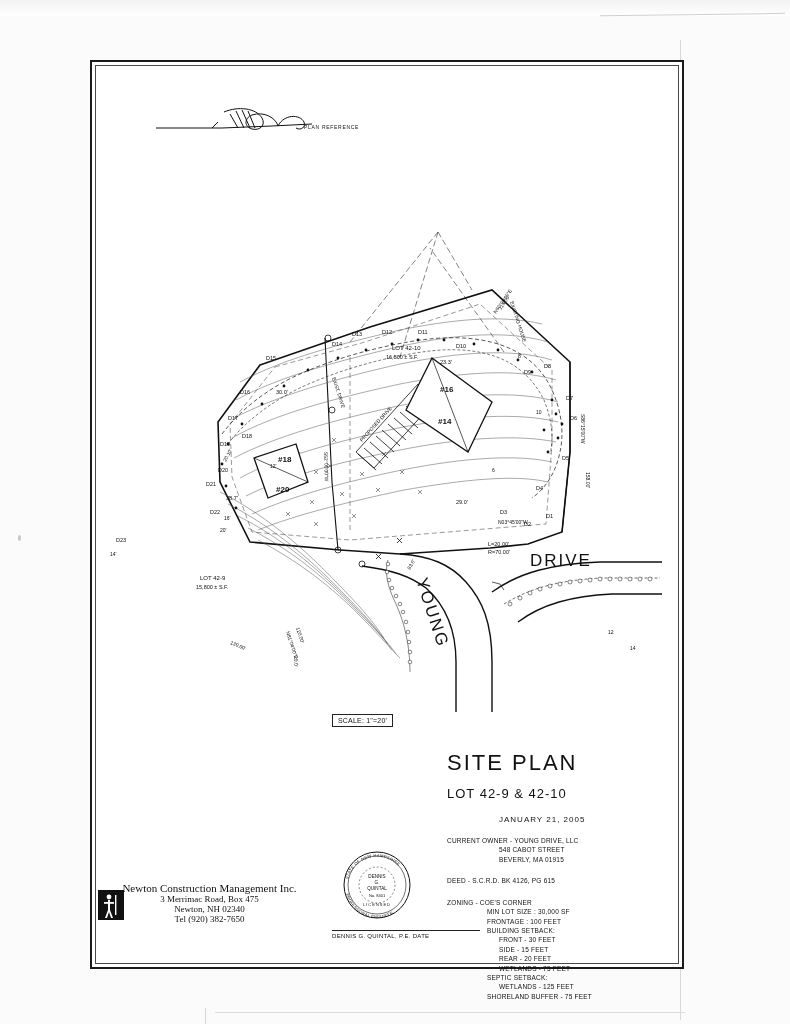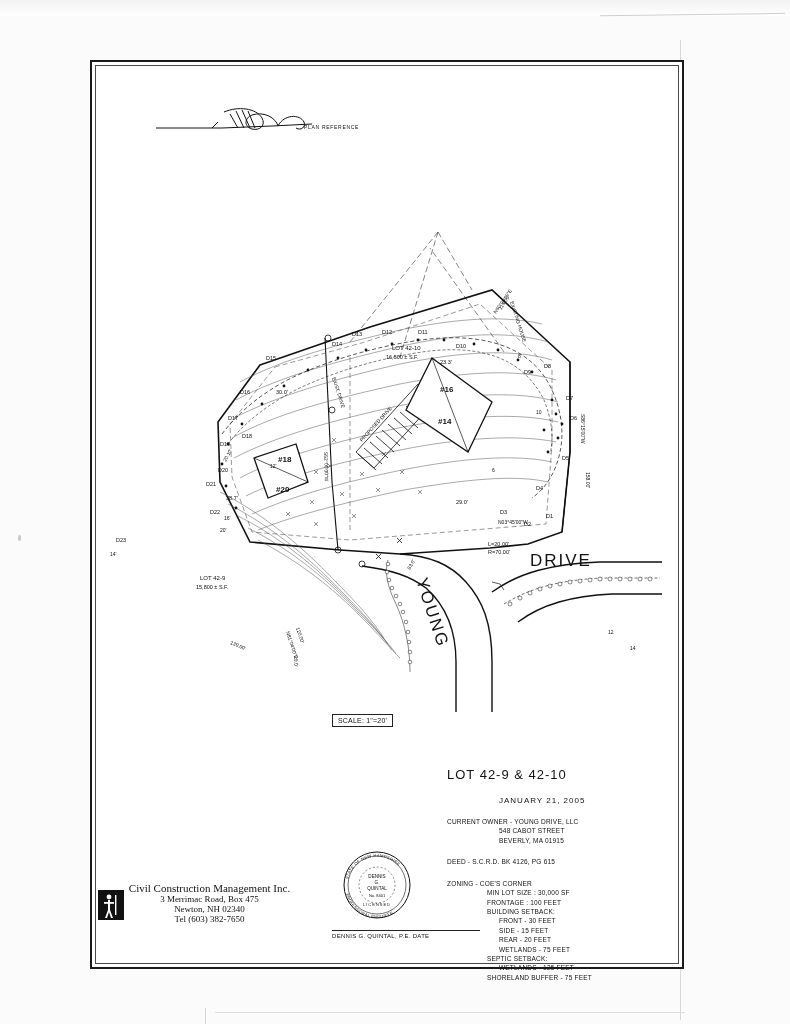--- a/index.html
+++ b/index.html
@@ -101,21 +101,21 @@
     width: 225px;
   }
   #title-main {
     font-size: 22px;
     letter-spacing: 2px;
     font-family: "Liberation Sans", sans-serif;
   }
   #title-sub {
     font-size: 13px;
     letter-spacing: 1px;
-    margin-top: 17px;
+    margin-top: 10px;
   }
   #title-date {
     font-size: 8px;
     letter-spacing: 1px;
     margin-top: 14px;
     padding-left: 52px;
   }
   .blk {
     margin-top: 12px;
     font-size: 6.5px;
@@ -472,20 +472,21 @@
         <text x="436" y="262" font-size="5">10</text>
         <text x="392" y="320" font-size="5">6</text>
         <text x="508" y="482" font-size="5">12</text>
         <text x="530" y="498" font-size="5">14</text>
       </svg>
     </div>
 
     <div id="scale-box">SCALE: 1"=20'</div>
 
     <div id="title-block">
+      <div id="title-main">SITE PLAN</div>
       <div id="title-sub">LOT 42-9 &amp; 42-10</div>
       <div id="title-date">JANUARY 21, 2005</div>
 
       <div class="blk">
         <div>CURRENT OWNER - YOUNG DRIVE, LLC</div>
         <div class="ind2">548 CABOT STREET</div>
         <div class="ind2">BEVERLY, MA 01915</div>
       </div>
 
       <div class="blk">
@@ -539,20 +540,20 @@
         <g fill="#fff">
           <circle cx="11" cy="7" r="2.4"></circle>
           <rect x="10" y="10" width="2" height="10"></rect>
           <rect x="6" y="12" width="10" height="1.8"></rect>
           <path d="M10 20 L7 28 L9 28 L11 22 L13 28 L15 28 L12 20 Z"></path>
           <rect x="17" y="5" width="1.4" height="20"></rect>
         </g>
       </svg>
     </div>
     <div id="company">
-      <div class="c1">Civil Construction Management Inc.</div>
+      <div class="c1">Newton Construction Management Inc.</div>
       <div class="c2">3 Merrimac Road, Box 475</div>
       <div class="c2">Newton, NH 02340</div>
-      <div class="c2">Tel (603) 382-7650</div>
+      <div class="c2">Tel (920) 382-7650</div>
     </div>
 
   </div>
 </div>
 
 </body></html>

